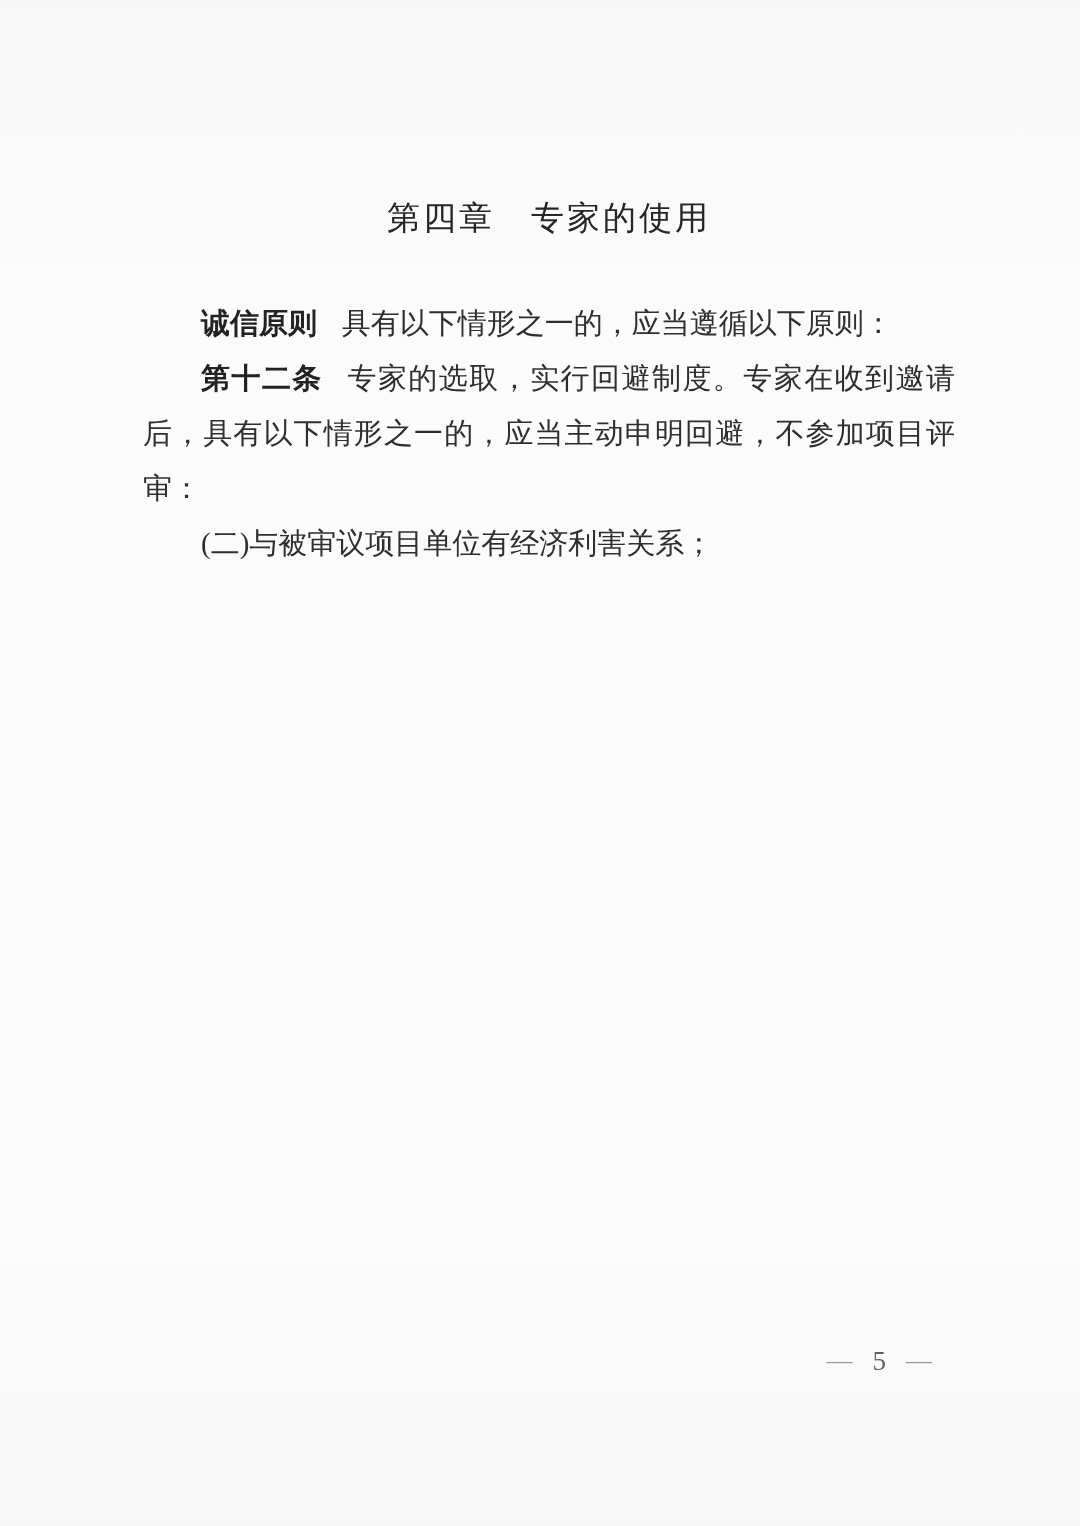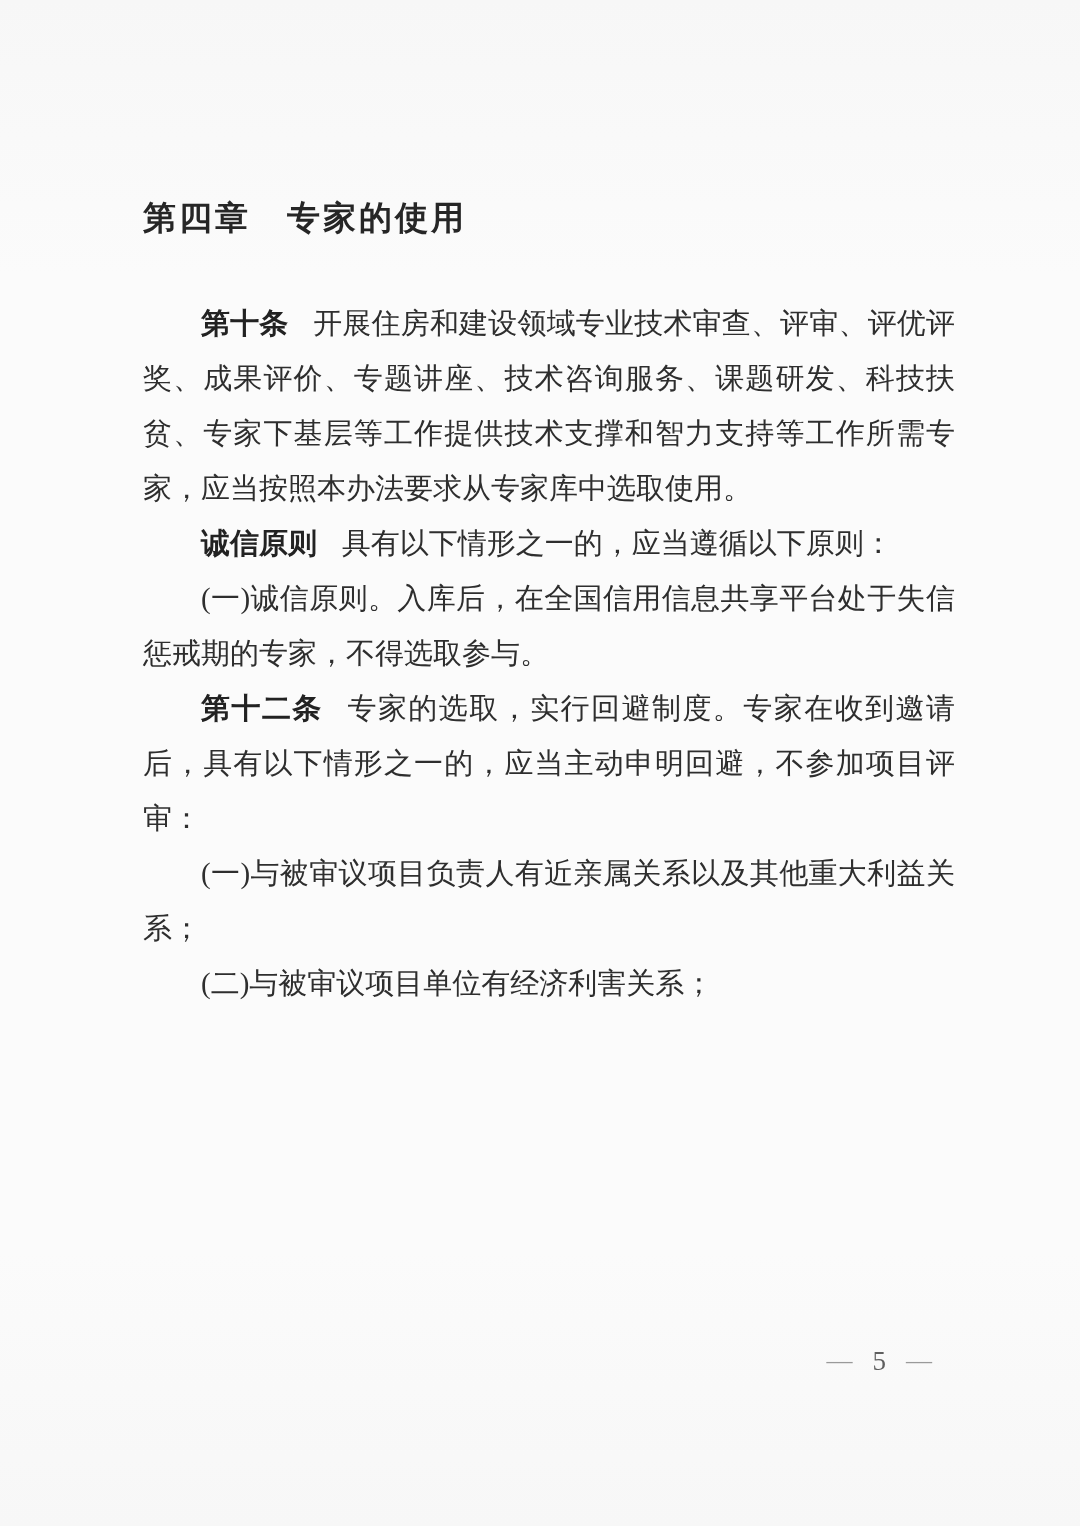--- a/index.html
+++ b/index.html
@@ -14,23 +14,23 @@
       background: #fafafa;
       background-image: linear-gradient(180deg, #f7f7f7 0%, #fbfbfb 18%, #fbfbfb 82%, #f7f7f7 100%);
       font-family: "Liberation Serif", "DejaVu Serif", serif;
       color: #2e2e2e;
       overflow: hidden;
       box-sizing: border-box;
     }
     .chapter-title {
       margin: 0 125px 56px 143px;
       padding-top: 196px;
-      text-align: left;
+      text-align: center;
       font-size: 33px;
-      font-weight: bold;
+      font-weight: normal;
       letter-spacing: 3px;
       color: #262626;
       line-height: 44px;
     }
     .content {
       margin: 0 125px 0 143px;
     }
     .content .para {
       margin: 0;
       font-size: 29px;
@@ -70,31 +70,28 @@
   </style>
 </head>
 <body>
 
 <div class="page">
 
   <h1 class="chapter-title">第四章　专家的使用</h1>
 
   <div class="content">
 
-    <p class="para"><span class="lead">第十条</span><span>开展住房和建设领域专业技术审查、评审、评优评奖、成果评价、专题讲座、技术咨询服务、课题研发、科技扶贫、专家下基层等工作提供技术支撑和智力支持等工作所需专家，应当按照本办法要求从专家库中选取使用。</span></p>
 
     <p class="para"><span class="lead">诚信原则</span><span>具有以下情形之一的，应当遵循以下原则：</span></p>
 
-    <p class="para"><span class="lead"></span><span>(一)诚信原则。入库后，在全国信用信息共享平台处于失信惩戒期的专家，不得选取参与。</span></p>
 
 
 
     <p class="para"><span class="lead">第十二条</span><span>专家的选取，实行回避制度。专家在收到邀请后，具有以下情形之一的，应当主动申明回避，不参加项目评审：</span></p>
 
-    <p class="para"><span class="lead"></span><span>(一)与被审议项目负责人有近亲属关系以及其他重大利益关系；</span></p>
 
     <p class="para"><span class="lead"></span><span>(二)与被审议项目单位有经济利害关系；</span></p>
 
 
   </div>
 
   <div class="page-footer">
     <span class="footer-dash">—</span>
     <span class="footer-number">5</span>
     <span class="footer-dash">—</span>

